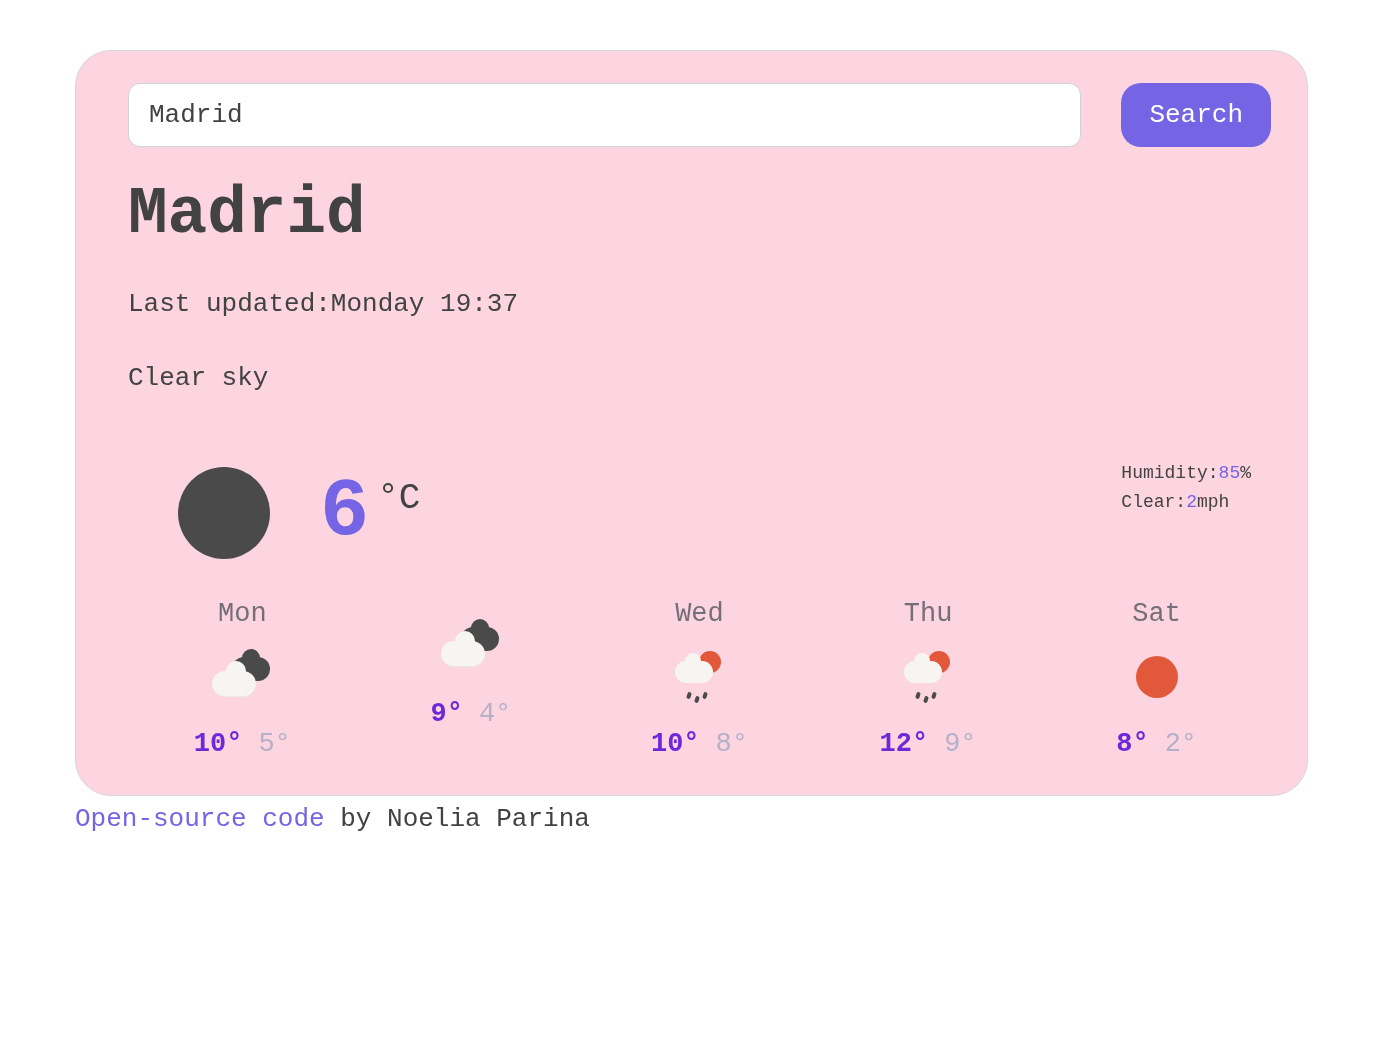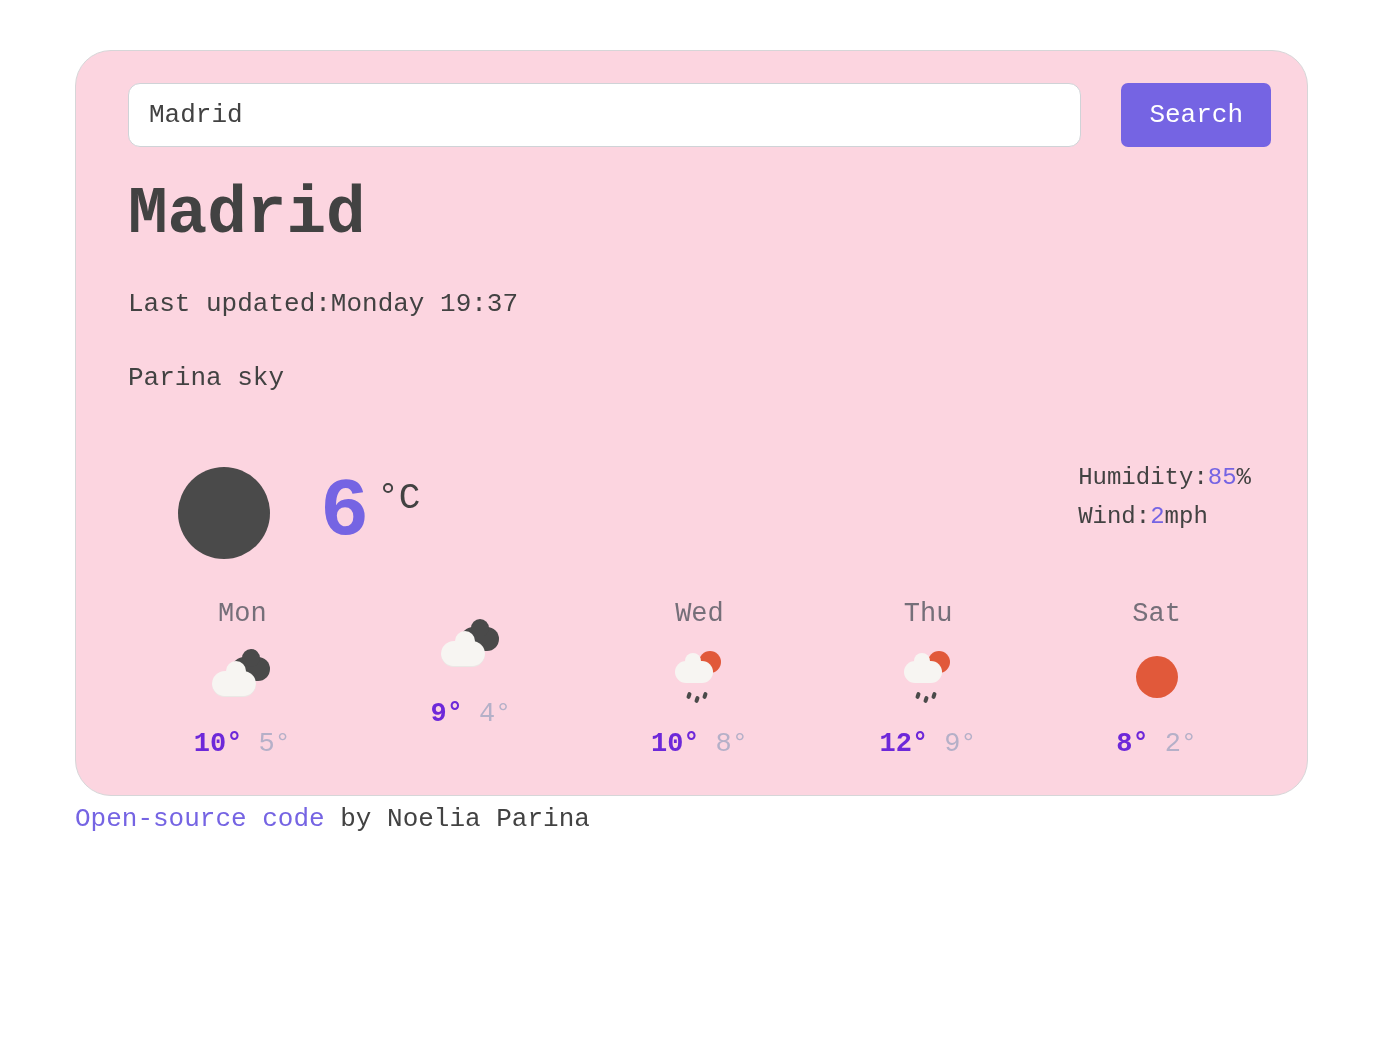--- a/index.html
+++ b/index.html
@@ -30,21 +30,21 @@
       border-radius: 12px;
       background: #fff;
       outline: none;
     }
     .search-btn {
       font-family: inherit;
       font-size: 26px;
       background: #7564e3;
       color: #fff;
       border: none;
-      border-radius: 7px;
+      border-radius: 20px;
       padding: 0 28px;
       cursor: pointer;
     }
     h1.city {
       font-size: 66px;
       font-weight: 800;
       margin: 30px 0 14px 0;
       color: #424242;
     }
     .sub-lines {
@@ -81,21 +81,21 @@
       line-height: 1;
     }
     .temp-unit {
       font-size: 36px;
       color: #424242;
       margin-top: 6px;
       margin-left: 8px;
     }
     .current-right {
       flex: 0 0 auto;
-      font-size: 24px;
+      font-size: 18px;
       color: #424242;
       padding-right: 20px;
       margin-top: -8px;
     }
     .current-right .pair { line-height: 1.6; }
     .val-accent { color: #7564e3; }
     
     .forecast {
       display: flex;
       justify-content: space-between;
@@ -156,37 +156,37 @@
     <input class="search-input" type="text" value="Madrid" style="">
     <button class="search-btn">Search</button>
   </div>
 
   <h1 class="city">Madrid</h1>
 
   <div class="sub-lines">
     <div>
       <span>Last updated:</span><span>Monday 19:37</span>
     </div>
-    <div>Parina sky</div>
+    <div>Clear sky</div>
   </div>
 
   <div class="current-row">
     <div class="current-left">
       <div class="moon-icon"></div>
       <div class="temp-wrap">
         <span class="temp-value">6</span>
         <span class="temp-unit">°C</span>
       </div>
     </div>
     <div class="current-right">
       <div class="pair">
         <span>Humidity:</span><span class="val-accent">85</span><span>%</span>
       </div>
       <div class="pair">
-        <span>Wind:</span><span class="val-accent">2</span><span>mph</span>
+        <span>Clear:</span><span class="val-accent">2</span><span>mph</span>
       </div>
     </div>
   </div>
 
   <div class="forecast">
 
     <div class="day">
       <div class="day-label">Mon</div>
       <div class="day-icon">
           <div class="ic-clouds">

